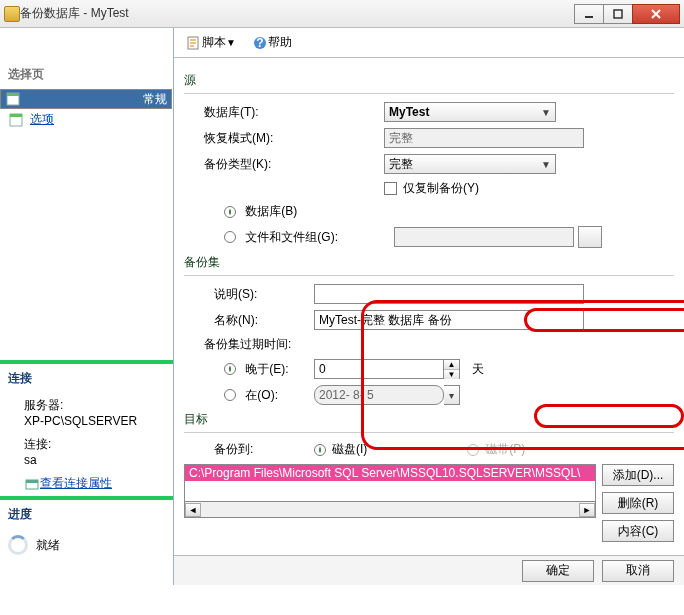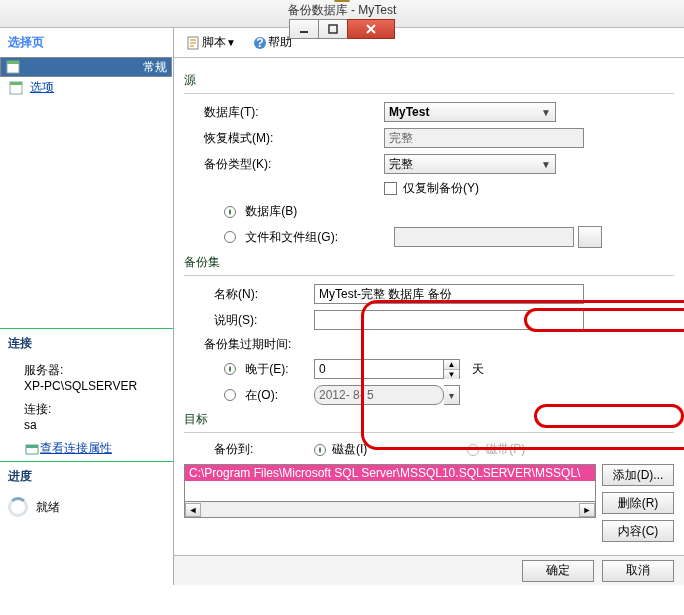--- a/index.html
+++ b/index.html
@@ -1,33 +1,33 @@
 <!DOCTYPE html>
 <html><head>
 <meta charset="utf-8">
 <style>
 * { box-sizing: border-box; font-family: "Microsoft YaHei", Tahoma, Arial, sans-serif; font-size: 12px; }
 body { margin: 0; background: #fff; width: 684px; height: 615px; overflow: hidden; }
 
-.titlebar { height: 28px; background: linear-gradient(#f7f7f7, #e8e8e8); border-bottom: 1px solid #bbb; display: flex; align-items: center; padding: 0 4px; flex-direction: column; }
+.titlebar { height: 28px; background: linear-gradient(#f7f7f7, #e8e8e8); border-bottom: 1px solid #bbb; display: flex; align-items: center; padding: 0 4px; }
 .titlebar .title { flex: 1; color: #333; }
 .winbtns { display: flex; gap: 0; }
 .winbtn { width: 30px; height: 20px; border: 1px solid #888; background: linear-gradient(#fafafa,#e8e8e8); display:flex; align-items:center; justify-content:center; margin-left:-1px; }
 .winbtn.close { background: linear-gradient(#e76856,#c8412e); border-color:#a02f1a; width: 48px; }
 .winbtn svg { display:block; }
 
 .body { display: flex; height: 557px; }
 .sidebar { width: 174px; border-right: 1px solid #a0b0c0; display:flex; flex-direction:column; }
-.sidebar .selectpage-hdr { padding: 6px 8px; font-weight: bold; color: #3b82f6; }
+.sidebar .selectpage-hdr { padding: 6px 8px; font-weight: bold; color: #737373; margin-top: 32px; }
 .navitem { display:flex; align-items:center; padding: 2px 8px; gap: 6px; }
 .navitem.sel { background: #3a6ea5; color: #fff; }
 .navitem .navicon { width:16px; height:16px; }
 .link { color: #0645ad; text-decoration: underline; cursor: pointer; }
 
-.sectionhdr { padding: 6px 8px; font-weight: bold; color: #1a3e70; border-top: 1px solid #22c55e; margin-top: auto; }
+.sectionhdr { padding: 6px 8px; font-weight: bold; color: #1a3e70; border-top: 4px solid #22c55e; margin-top: auto; }
 .sidebar .block { padding: 4px 24px; }
 .sidebar .statusline { display:flex; align-items:center; gap:8px; padding: 6px 8px; }
 .spinner { width:20px; height:20px; border:3px solid #dce3ea; border-top-color:#7fa6c9; border-radius:50%; }
 
 .main { flex: 1; display:flex; flex-direction:column; }
 .toolbar { height: 30px; border-bottom:1px solid #bbb; display:flex; align-items:center; padding: 0 6px; gap:4px; }
 .toolbar .tbtn { display:flex; align-items:center; padding: 2px 6px; }
 .toolbar .arrow { font-size:10px; }
 
 .content { flex:1; padding: 10px 10px 4px 10px; overflow:hidden; position:relative; }
@@ -193,26 +193,26 @@
           <span class="rb"></span>
           <span>文件和文件组(G):</span>
         </div>
         <input class="txt ro" style="width: 180px;" readonly="">
         <div class="btn" style="min-width:24px; margin-left:4px;"></div>
       </div>
 
       <div class="group-label" style="margin-top:4px;">备份集</div>
       <div class="sep"></div>
       <div class="row">
+        <div class="lab2">说明(S):</div>
+        <input class="txt wide" value="" style="">
+      </div>
+      <div class="row">
         <div class="lab2">名称(N):</div>
         <input class="txt wide" value="MyTest-完整 数据库 备份" style="">
-      </div>
-      <div class="row">
-        <div class="lab2">说明(S):</div>
-        <input class="txt wide" value="" style="">
       </div>
       <div class="row">
           <div class="lab" style="padding-left:20px;">备份集过期时间:</div>
         </div>
       <div class="row">
         <div class="lab2" style="padding-left:40px;">
           <span class="rb sel"></span>
           <span>晚于(E):</span>
         </div>
         <div class="spinbox">

